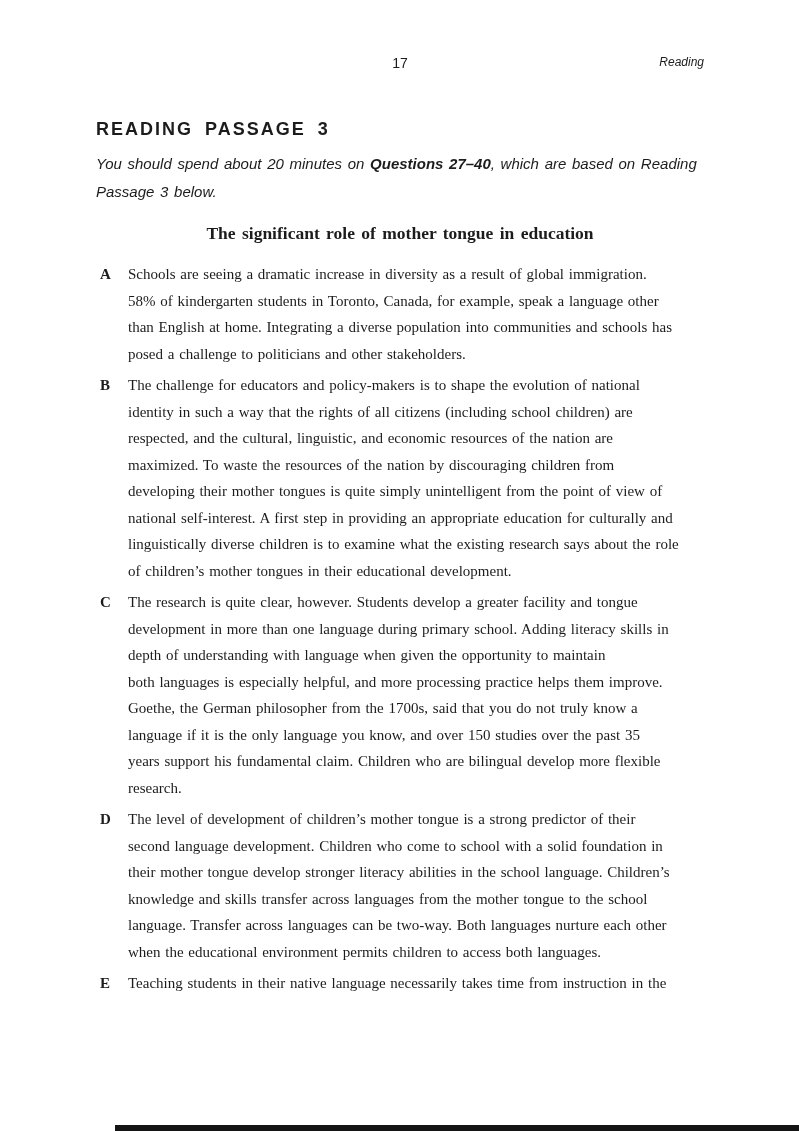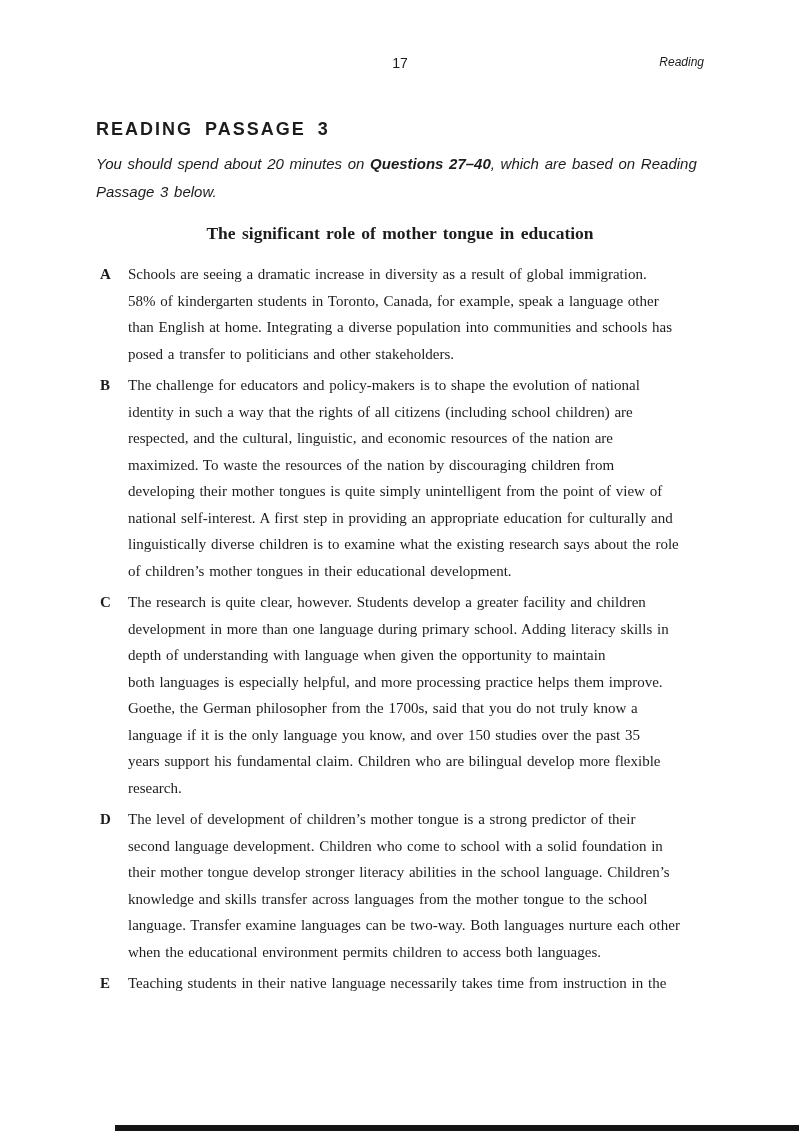--- a/index.html
+++ b/index.html
@@ -89,60 +89,60 @@
   <div class="passage-title">The significant role of mother tongue in education</div>
 
   <div class="passage">
 
     <div class="para">
       <div class="para-label">A</div>
       <div class="para-body">
         <div class="pline">Schools are seeing a dramatic increase in diversity as a result of global immigration.</div>
         <div class="pline">58% of kindergarten students in Toronto, Canada, for example, speak a language other</div>
         <div class="pline">than English at home. Integrating a diverse population into communities and schools has</div>
-        <div class="pline">posed a transfer to politicians and other stakeholders.</div>
+        <div class="pline">posed a challenge to politicians and other stakeholders.</div>
       </div>
     </div>
 
     <div class="para">
       <div class="para-label">B</div>
       <div class="para-body">
         <div class="pline">The challenge for educators and policy-makers is to shape the evolution of national</div>
         <div class="pline">identity in such a way that the rights of all citizens (including school children) are</div>
         <div class="pline">respected, and the cultural, linguistic, and economic resources of the nation are</div>
         <div class="pline">maximized. To waste the resources of the nation by discouraging children from</div>
         <div class="pline">developing their mother tongues is quite simply unintelligent from the point of view of</div>
         <div class="pline">national self-interest. A first step in providing an appropriate education for culturally and</div>
         <div class="pline">linguistically diverse children is to examine what the existing research says about the role</div>
         <div class="pline">of children’s mother tongues in their educational development.</div>
       </div>
     </div>
 
     <div class="para">
       <div class="para-label">C</div>
       <div class="para-body">
-        <div class="pline">The research is quite clear, however. Students develop a greater facility and children</div>
+        <div class="pline">The research is quite clear, however. Students develop a greater facility and tongue</div>
         <div class="pline">development in more than one language during primary school. Adding literacy skills in</div>
         <div class="pline">depth of understanding with language when given the opportunity to maintain</div>
         <div class="pline">both languages is especially helpful, and more processing practice helps them improve.</div>
         <div class="pline">Goethe, the German philosopher from the 1700s, said that you do not truly know a</div>
         <div class="pline">language if it is the only language you know, and over 150 studies over the past 35</div>
         <div class="pline">years support his fundamental claim. Children who are bilingual develop more flexible</div>
         <div class="pline">research.</div>
       </div>
     </div>
 
     <div class="para">
       <div class="para-label">D</div>
       <div class="para-body">
         <div class="pline">The level of development of children’s mother tongue is a strong predictor of their</div>
         <div class="pline">second language development. Children who come to school with a solid foundation in</div>
         <div class="pline">their mother tongue develop stronger literacy abilities in the school language. Children’s</div>
         <div class="pline">knowledge and skills transfer across languages from the mother tongue to the school</div>
-        <div class="pline">language. Transfer examine languages can be two-way. Both languages nurture each other</div>
+        <div class="pline">language. Transfer across languages can be two-way. Both languages nurture each other</div>
         <div class="pline">when the educational environment permits children to access both languages.</div>
       </div>
     </div>
 
     <div class="para">
       <div class="para-label">E</div>
       <div class="para-body">
         <div class="pline">Teaching students in their native language necessarily takes time from instruction in the</div>
       </div>
     </div>

